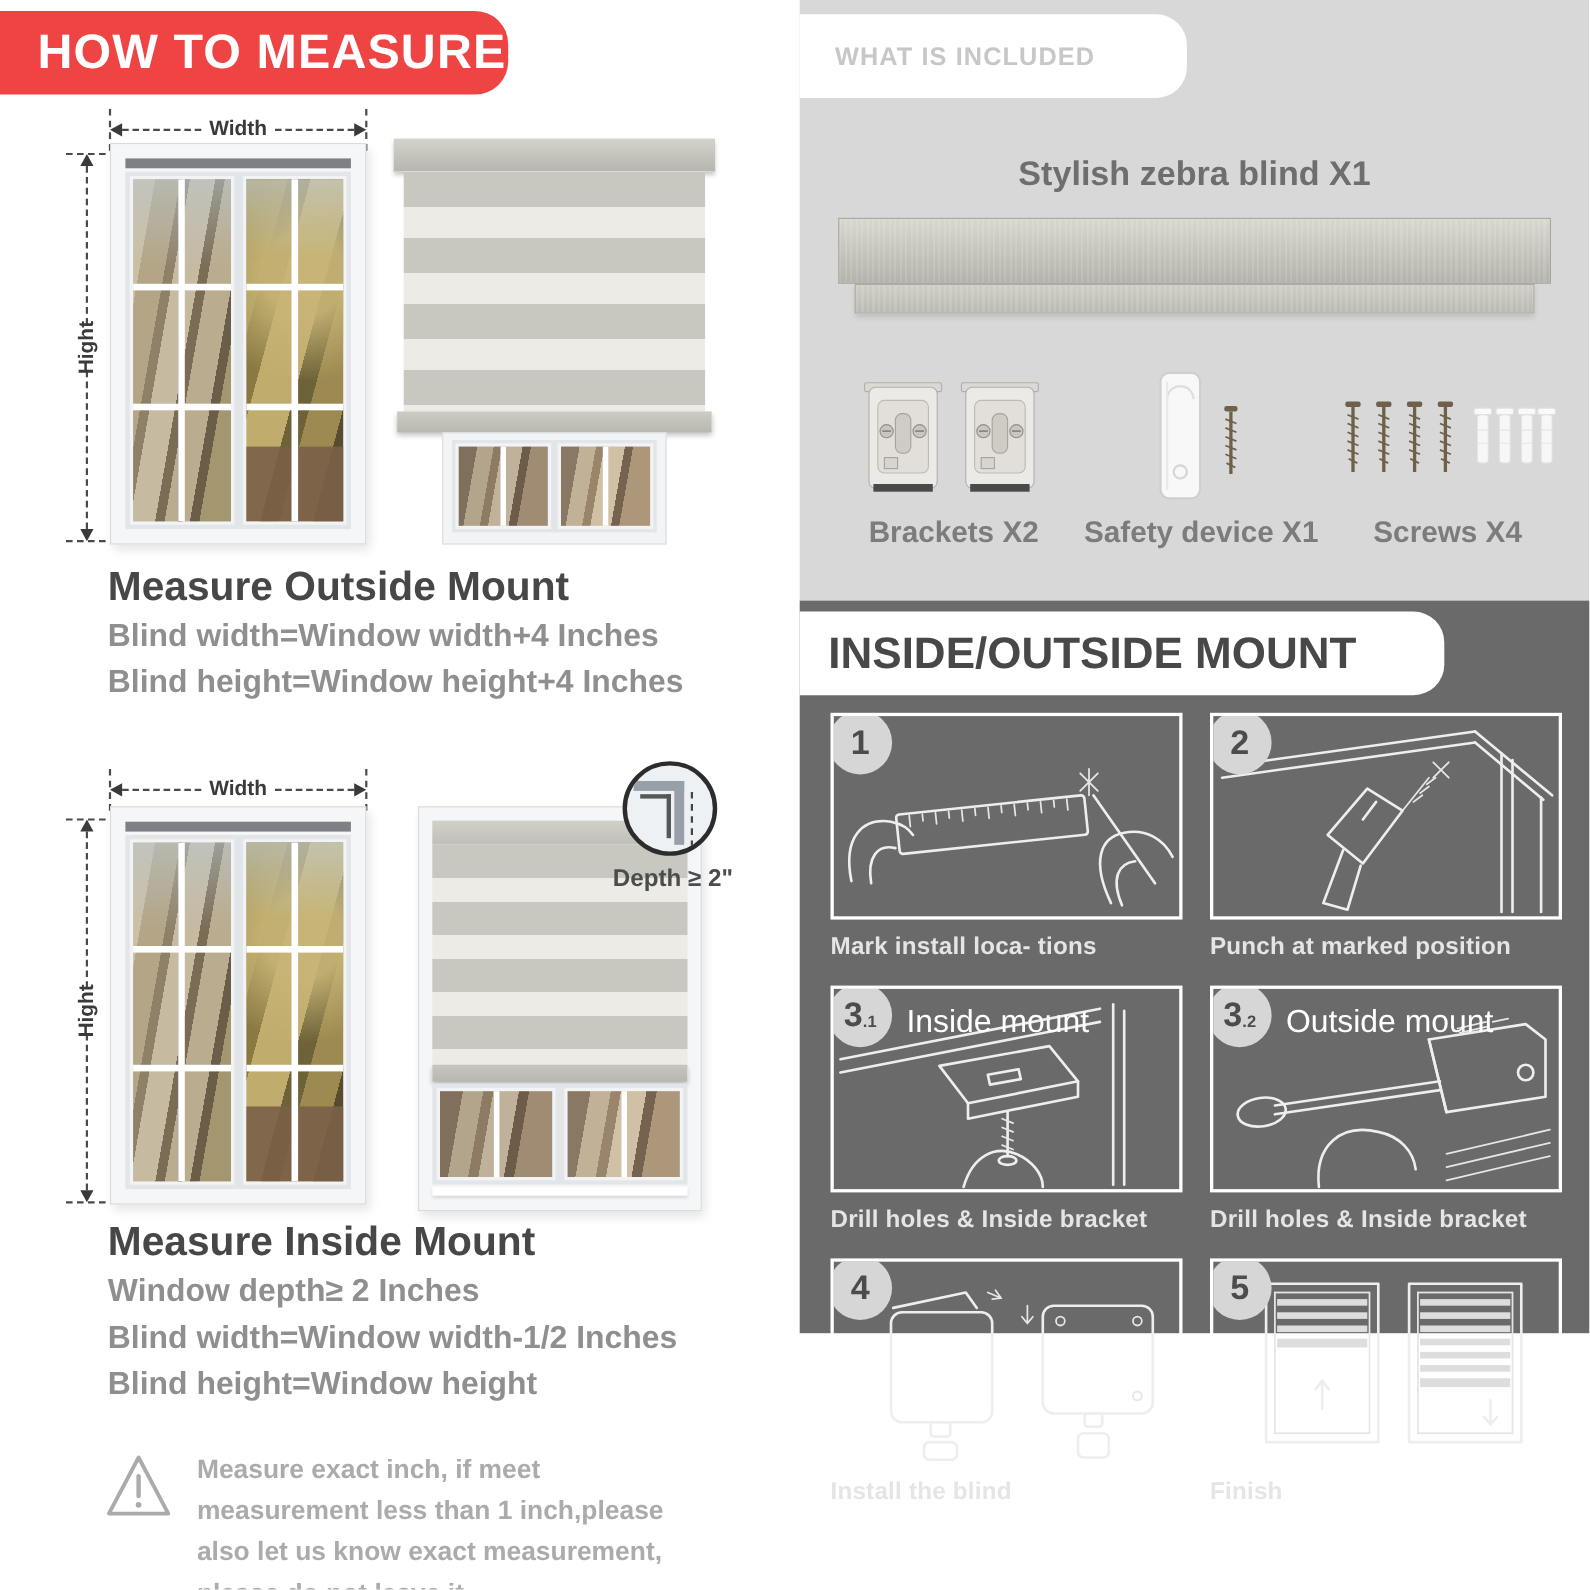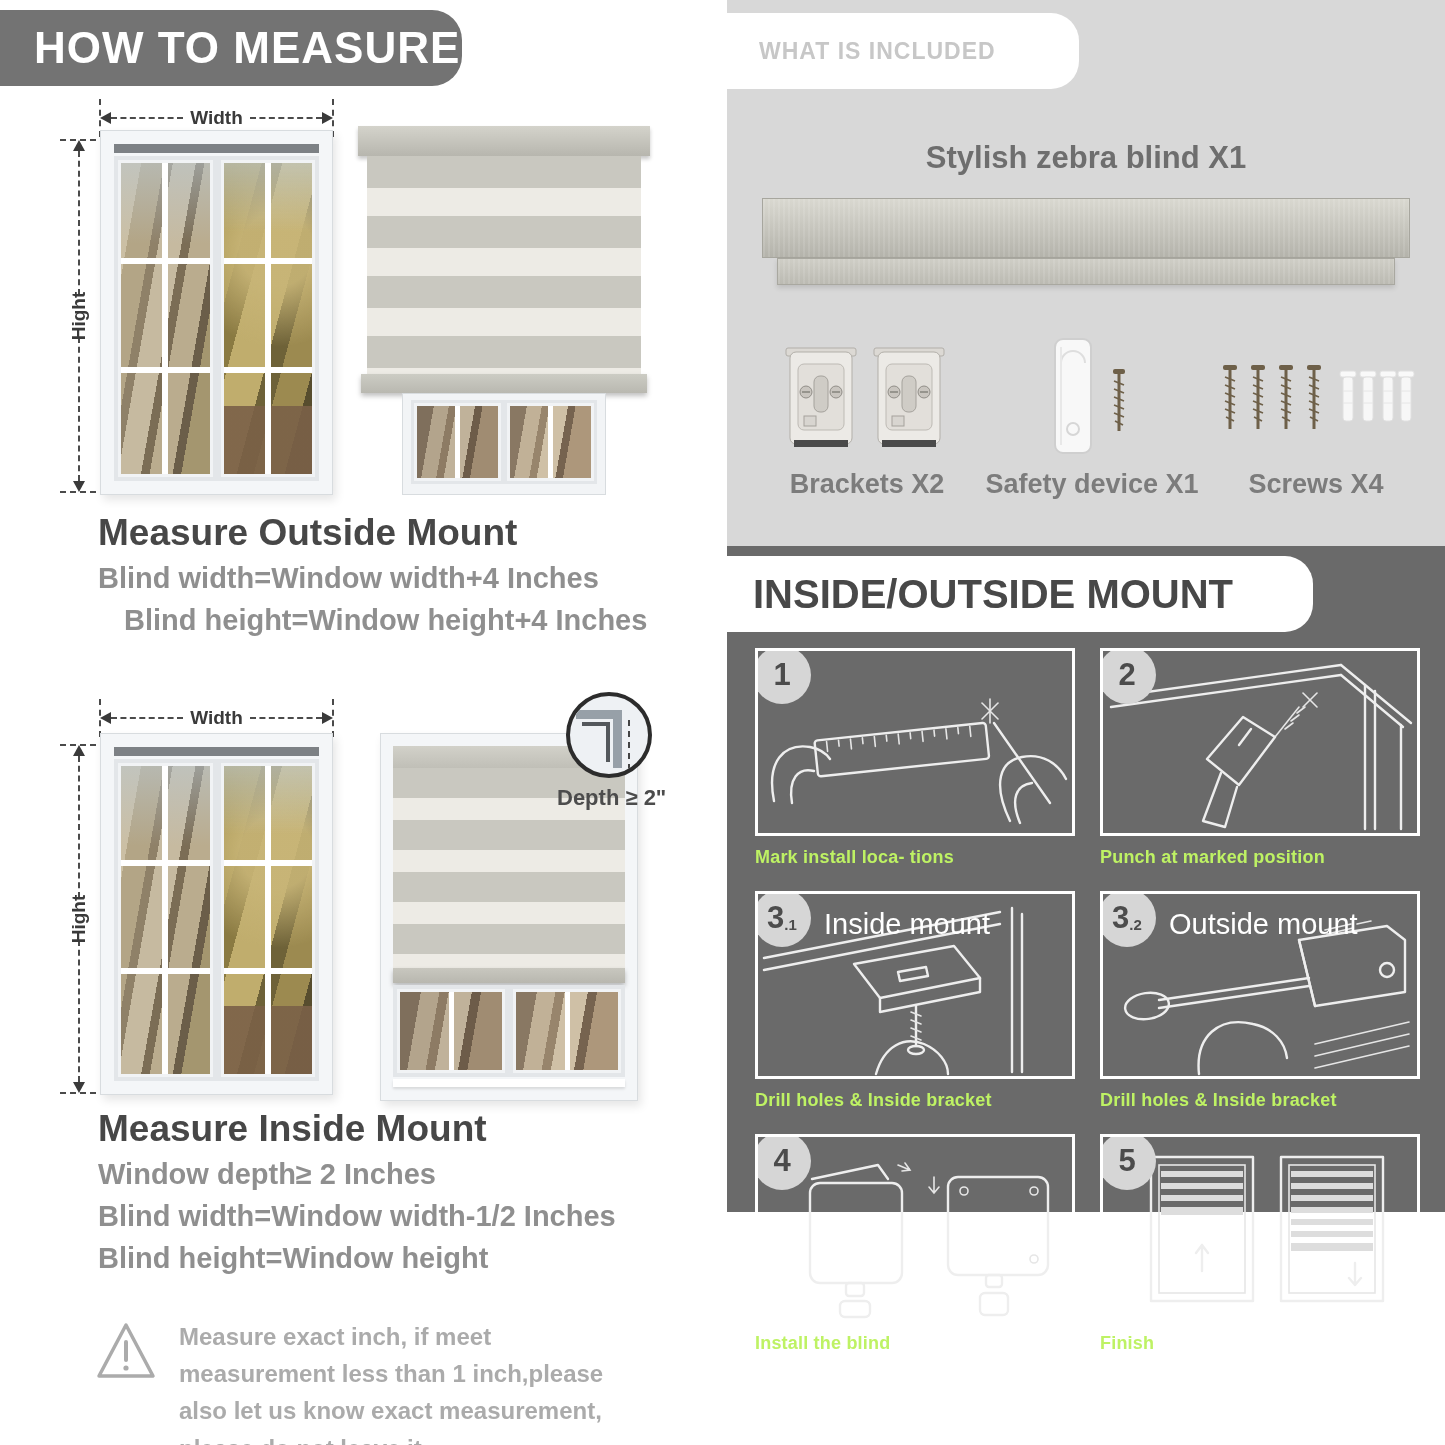--- a/index.html
+++ b/index.html
@@ -1,21 +1,21 @@
 <!DOCTYPE html>
 <html><head>
 <meta charset="utf-8">
 <style>
   html,body{margin:0;padding:0;width:1445px;height:1445px;background:#fff;overflow:hidden;
     font-family:"Liberation Sans", sans-serif;}
   #stage{position:relative;width:1445px;height:1445px;}
 
   
   #left{position:absolute;left:0;top:0;width:727px;height:1445px;background:#fff;}
-  .hdr-gray{position:absolute;left:0;top:10px;width:462px;height:76px;background:#737373;
+  .hdr-gray{position:absolute;left:0;top:10px;width:462px;height:76px;background:#ef4444;
     border-radius:0 30px 30px 0;color:#fff;font-size:44px;font-weight:bold;letter-spacing:1px;
     line-height:76px;padding-left:34px;box-sizing:border-box;white-space:nowrap;}
 
   
   .annot-w{position:absolute;display:flex;align-items:center;height:22px;}
   .annot-w .dash{flex:1;border-top:2px dashed #4a4a4a;height:0;}
   .annot-w .lbl{padding:0 7px;font-size:19px;font-weight:bold;color:#3a3a3a;line-height:22px;}
   .ah{width:0;height:0;border:6px solid transparent;}
   .ah.l{border-right:11px solid #3a3a3a;border-left:0;}
   .ah.r{border-left:11px solid #3a3a3a;border-right:0;}
@@ -121,21 +121,21 @@
     line-height:76px;padding-left:26px;box-sizing:border-box;white-space:nowrap;}
   .steps{position:absolute;left:28px;top:102px;width:665px;
     display:grid;grid-template-columns:320px 320px;column-gap:25px;row-gap:23px;}
   .step{width:320px;}
   .panel{position:relative;width:320px;height:188px;border:3px solid #fff;box-sizing:border-box;overflow:hidden;}
   .badge{position:absolute;left:-5px;top:-5px;width:58px;height:58px;border-radius:50%;background:#d6d6d6;
     color:#4c4c4c;display:flex;align-items:center;justify-content:center;font-weight:bold;font-size:31px;}
   .badge .sub{font-size:15px;margin-top:12px;}
   .mount-label{position:absolute;left:66px;top:14px;color:#fff;font-weight:normal;font-size:29px;}
   .mount-label:empty{display:none;}
-  .caption{margin-top:11px;color:#bef264;font-weight:bold;font-size:18px;letter-spacing:.2px;white-space:nowrap;}
+  .caption{margin-top:11px;color:#e5e5e5;font-weight:bold;font-size:22px;letter-spacing:.2px;white-space:nowrap;}
   .panel svg{position:absolute;inset:0;width:100%;height:100%;}
   .ln{fill:none;stroke:#eeeeee;stroke-width:2.4;stroke-linecap:round;stroke-linejoin:round;}
   .lnthin{fill:none;stroke:#e6e6e6;stroke-width:1.6;stroke-linecap:round;}
   .lnfill{fill:#dddddd;stroke:none;}
 </style>
 </head>
 <body>
 
 <div id="stage">
 
@@ -185,21 +185,21 @@
           <div class="lpane">
               <div class="photo pC" style="filter:brightness(1.08);"></div>
               <div class="vmunt"></div>
             </div>
         </div>
       </div>
     </div>
 
     <div class="sec-title" style="left:98px;top:512px;">Measure Outside Mount</div>
     <div class="sec-line" style="left:98px;top:562px;">Blind width=Window width+4 Inches</div>
-    <div class="sec-line" style="left:98px;top:604px;margin-left:26px;">Blind height=Window height+4 Inches</div>
+    <div class="sec-line" style="left:98px;top:604px;">Blind height=Window height+4 Inches</div>
 
     <div class="annot-w" style="left:100px;top:707px;width:233px;">
       <span class="ah l"></span>
       <span class="dash"></span>
       <span class="lbl">Width</span>
       <span class="dash"></span>
       <span class="ah r"></span>
     </div>
 
     <div class="annot-h" style="left:67px;top:745px;height:348px;">

